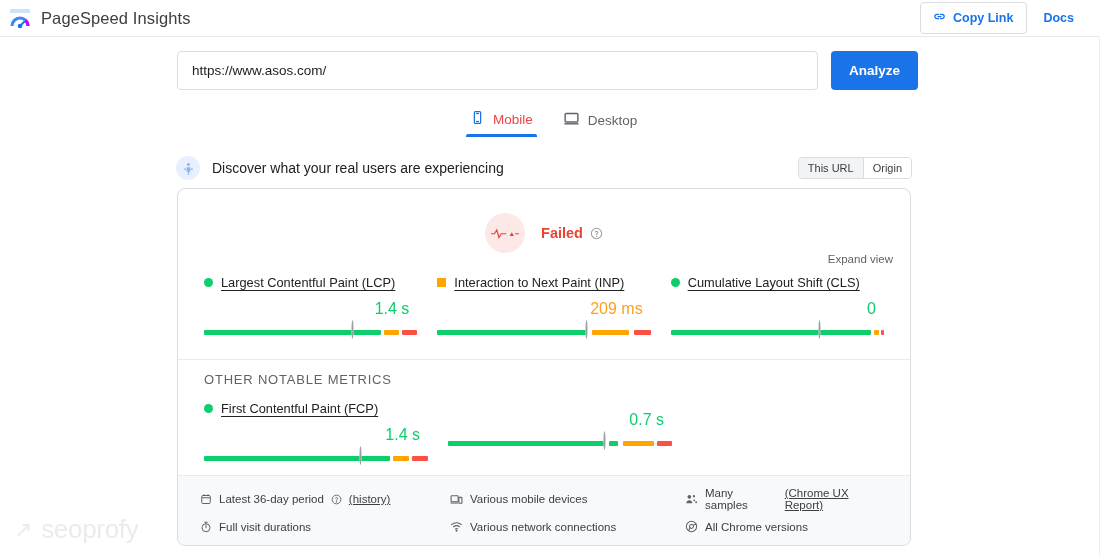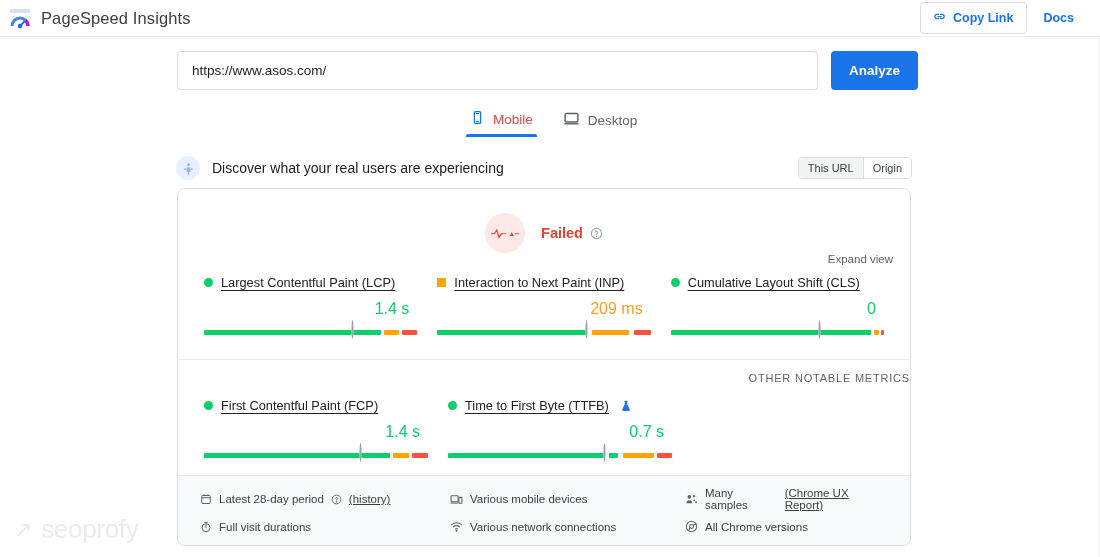--- a/index.html
+++ b/index.html
@@ -142,22 +142,22 @@
     transform: translateX(-50%);
   }
   .marker .head {
     width: 6px; height: 6px; border-radius: 50%;
     border: 1.4px solid #9aa0a6; background: #fff; margin: 0 auto;
   }
   .marker .stem {
     width: 2px; height: 7px; background: #9aa0a6; margin: -1px auto 0 auto;
   }
   .section-label-wrap { margin-top: 22px; border-top: 1px solid #e8eaed; }
-  .other-label { font-size: 11px; color: #5f6368; letter-spacing: .8px;
-    padding: 12px 0 0 26px; text-align: right; }
+  .other-label { font-size: 13px; color: #5f6368; letter-spacing: .8px;
+    padding: 12px 0 0 26px; }
 
   .metrics-row2 { display: flex; padding: 14px 16px 0 16px; }
 
   
   .card-footer {
     position: absolute; left: 0; right: 0; bottom: 0;
     background: #f8f9fa; border-top: 1px solid #e8eaed;
     border-radius: 0 0 8px 8px;
     padding: 11px 22px 12px 22px;
     display: grid; grid-template-columns: 250px 235px auto;
@@ -356,29 +356,20 @@
               <span class="seg" style="background:#ffa400;left:84.5%;width:7%"></span>
               <span class="seg" style="background:#ff4e42;left:93%;width:7%"></span>
             </div>
             <span class="marker" style="left:71%">
               <span class="head"></span><span class="stem"></span>
             </span>
           </div>
         </div>
 
         <div class="metric">
-          <div class="metric-head">
-            <span class="dot" style="background:#0cce6b"></span>
-            <span class="metric-name">Time to First Byte (TTFB)</span>
-            <span class="flask-icon">
-              <svg width="12" height="12" viewBox="0 0 24 24" fill="none" stroke="#1a73e8" stroke-width="2" stroke-linejoin="round">
-                <path d="M9 2.5h6M10.5 2.5v6L5.5 19a1.4 1.4 0 0 0 1.3 2h10.4a1.4 1.4 0 0 0 1.3-2l-5-10.5v-6" fill="#1a73e8"></path>
-              </svg>
-            </span>
-          </div>
           <div class="metric-value good">0.7 s</div>
           <div class="bar-wrap">
             <div class="bar">
               <span class="seg" style="background:#0cce6b;left:0%;width:70%"></span>
               <span class="seg" style="background:#0cce6b;left:72%;width:4%"></span>
               <span class="seg" style="background:#ffa400;left:78%;width:14%"></span>
               <span class="seg" style="background:#ff4e42;left:93.5%;width:6.5%"></span>
             </div>
             <span class="marker" style="left:71%">
               <span class="head"></span><span class="stem"></span>
@@ -392,21 +383,21 @@
 
       <div class="foot-item">
         <span class="ic">
           <svg width="12" height="12" viewBox="0 0 24 24" fill="none" stroke="#5f6368" stroke-width="2">
             <rect x="3.5" y="5" width="17" height="16" rx="2"></rect>
             <line x1="3.5" y1="9.5" x2="20.5" y2="9.5"></line>
             <line x1="8" y1="2.5" x2="8" y2="6"></line>
               <line x1="16" y1="2.5" x2="16" y2="6"></line>
           </svg>
         </span>
-        <span>Latest 28-day period</span>
+        <span>Latest 36-day period</span>
         <span class="ic">
           <svg width="11" height="11" viewBox="0 0 24 24" fill="none" stroke="#5f6368" stroke-width="2">
             <circle cx="12" cy="12" r="9.5"></circle>
             <path d="M9.6 9.2a2.5 2.5 0 0 1 4.8.9c0 1.7-2.4 2-2.4 3.6" stroke-linecap="round"></path>
             <circle cx="12" cy="17.2" r=".6" fill="#5f6368"></circle>
           </svg>
         </span>
         <span class="foot-link">(history)</span>
       </div>
 

